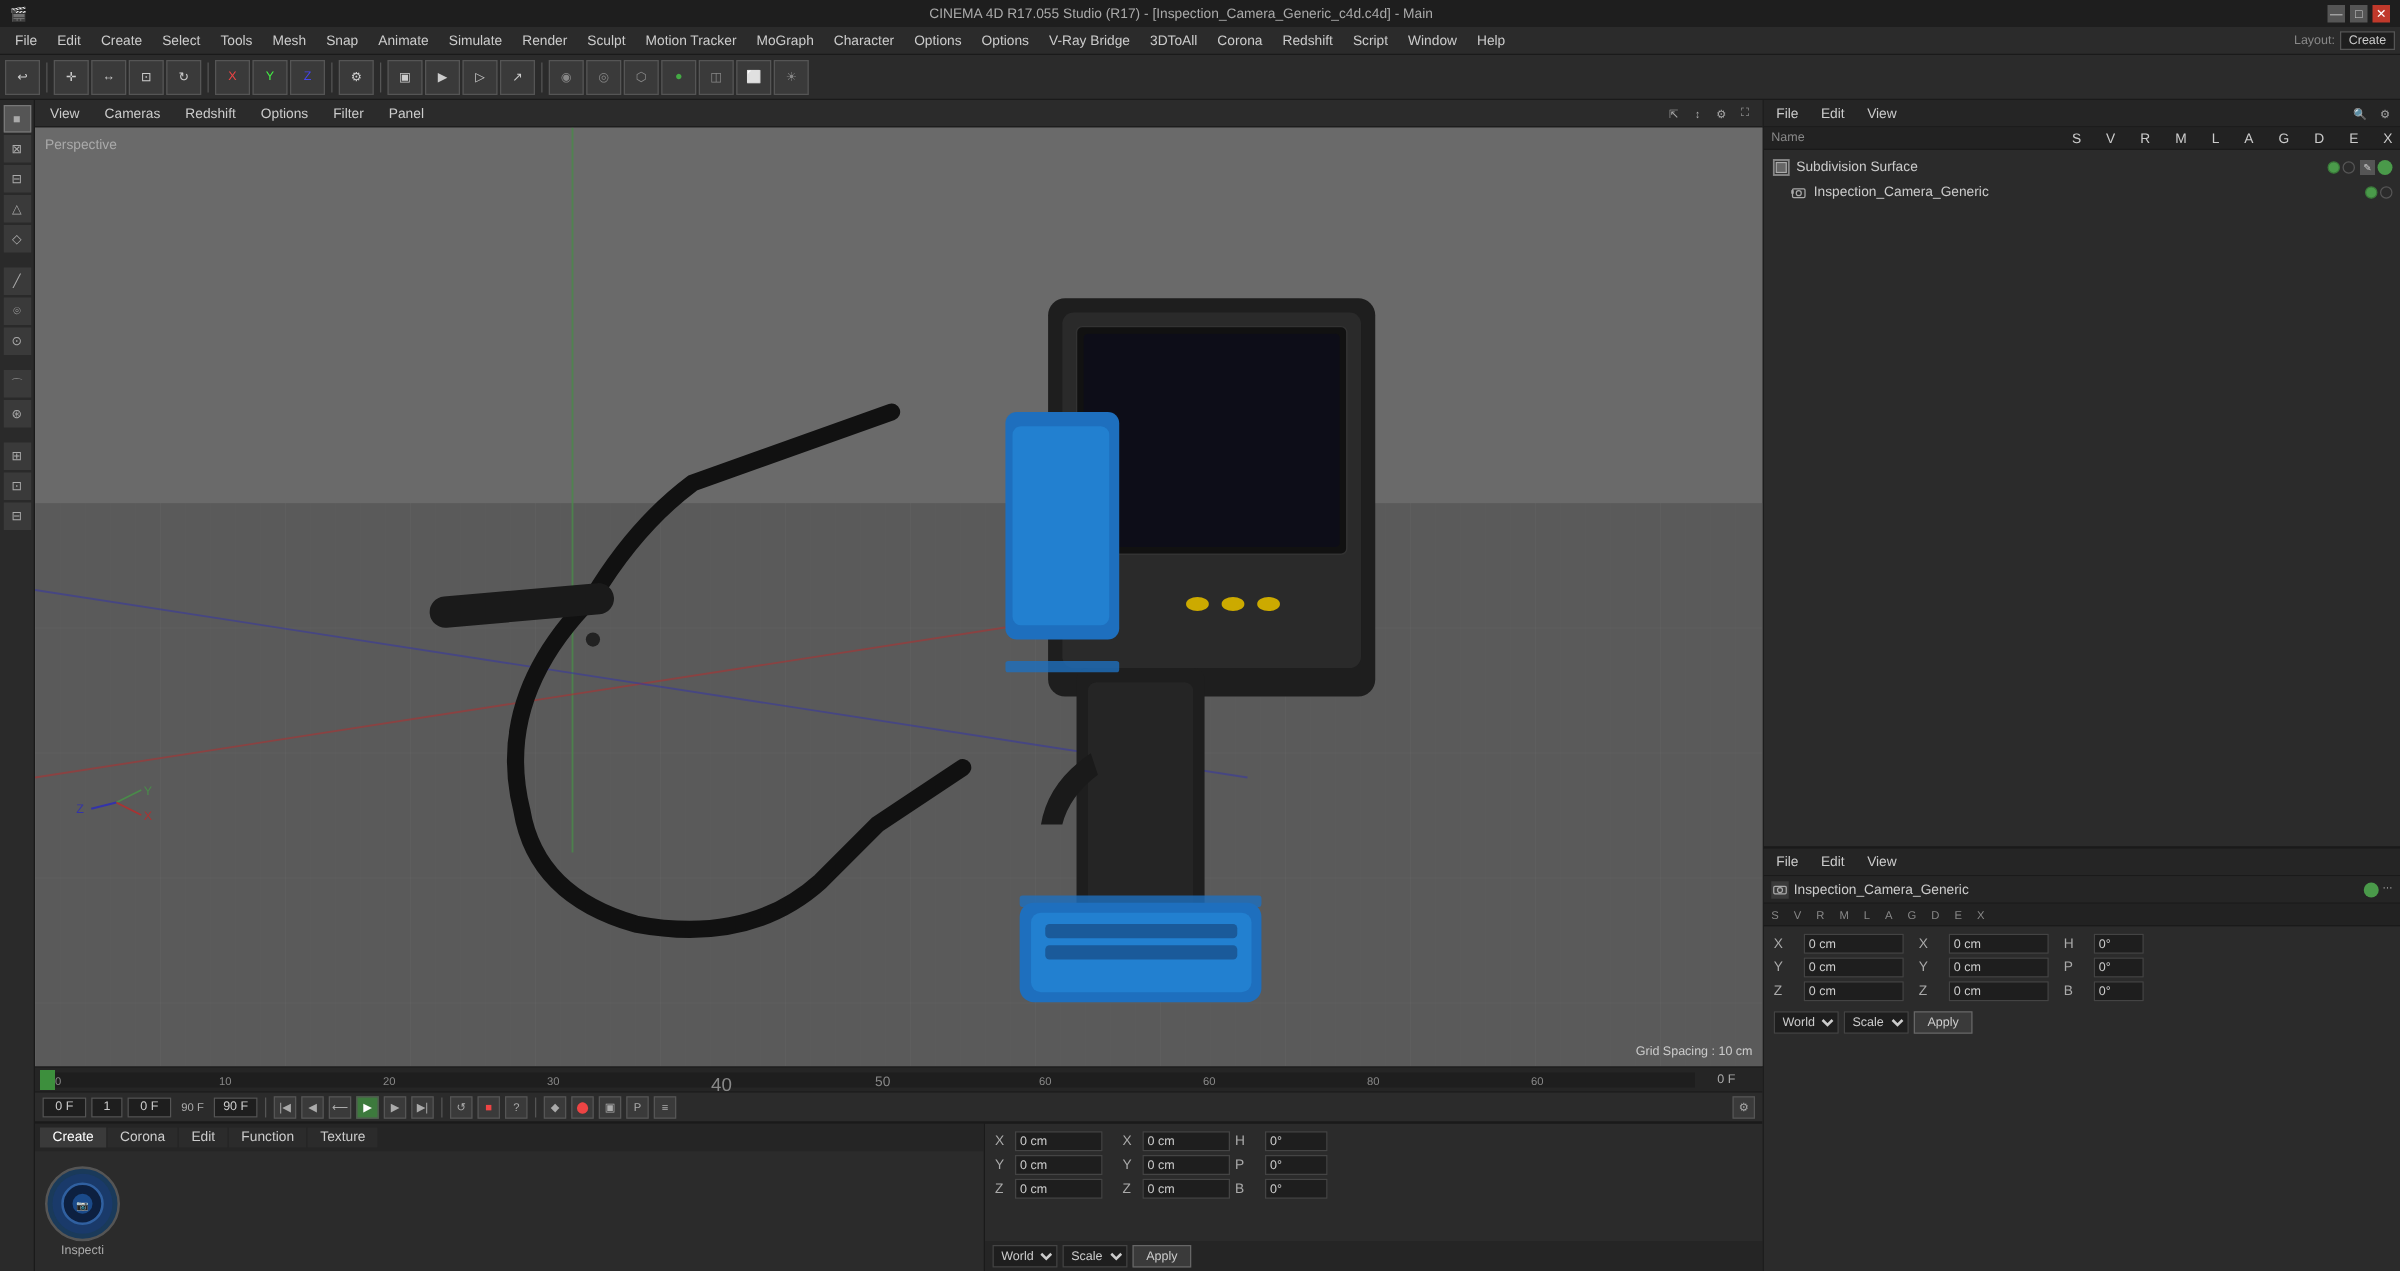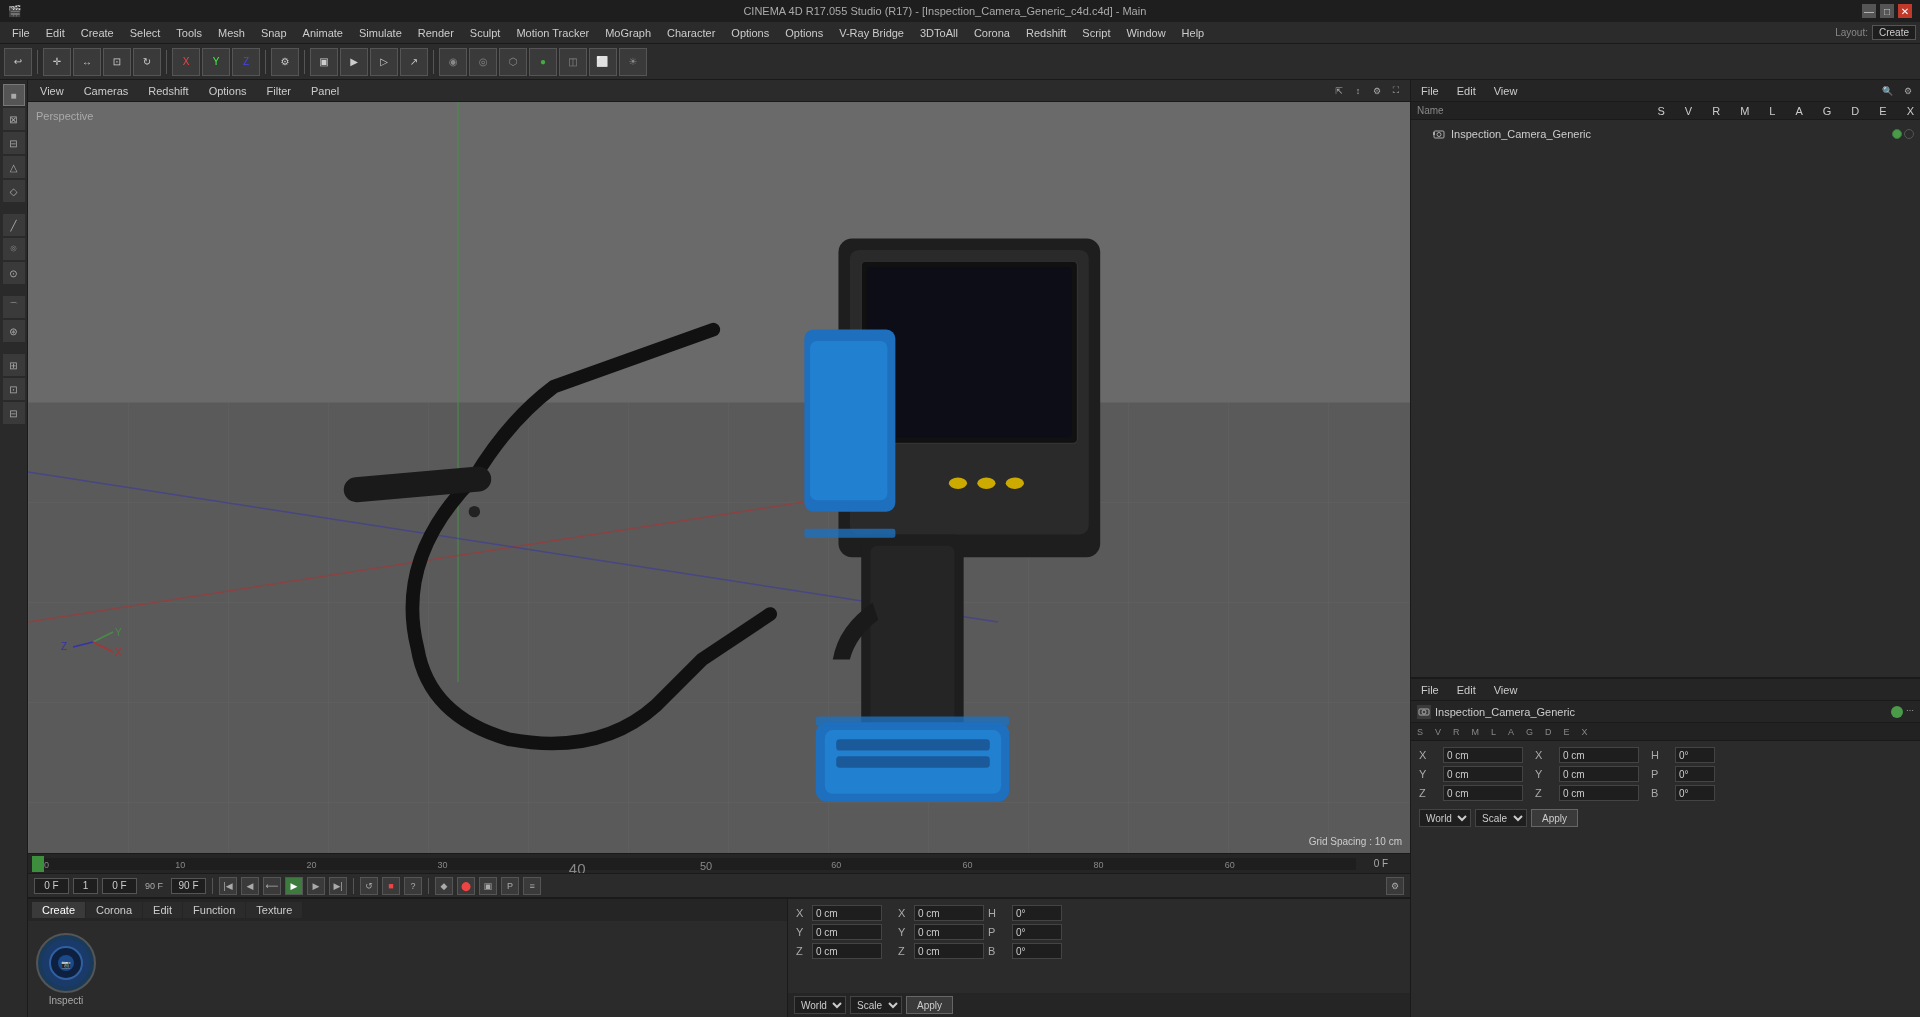--- a/index.html
+++ b/index.html
@@ -512,20 +512,38 @@
         <span>A</span>
         <span>G</span>
         <span>D</span>
         <span>E</span>
         <span>X</span>
       </div>
     </div>
 
     <div id="object-tree">
 
+      <div class="tree-item">
+        <div class="tree-icon">
+          <svg width="14" height="14" viewBox="0 0 14 14">
+            <rect x="1" y="1" width="12" height="12" fill="none" stroke="#888" stroke-width="1.5"></rect>
+            <rect x="3" y="3" width="8" height="8" fill="#666" stroke="#aaa" stroke-width="1"></rect>
+          </svg>
+        </div>
+        <span class="tree-label">Subdivision Surface</span>
+        <div class="tree-dots">
+          <div class="tree-dot" style="background:#4a9a4a; border:1px solid #3a7a3a;"></div>
+          <div class="tree-dot" style="background:transparent; border:1px solid #555;"></div>
+        </div>
+
+        <div style="display:flex; gap:2px; margin-left:4px;">
+          <div style="width:12px; height:12px; background:#555; display:flex; align-items:center; justify-content:center; font-size:8px; cursor:pointer;">✎</div>
+          <div style="width:12px; height:12px; background:#4a9a4a; border-radius:50%; cursor:pointer;"></div>
+        </div>
+      </div>
 
       <div class="tree-item" style="padding-left:20px;">
         <div class="tree-icon">
           <svg width="14" height="14" viewBox="0 0 14 14">
             <rect x="2" y="4" width="10" height="7" rx="1" fill="none" stroke="#aaa" stroke-width="1"></rect>
             <rect x="1" y="5" width="2" height="3" rx="0.5" fill="#aaa"></rect>
             <circle cx="7" cy="7.5" r="2" fill="none" stroke="#aaa" stroke-width="1"></circle>
           </svg>
         </div>
         <span class="tree-label">Inspection_Camera_Generic</span>

